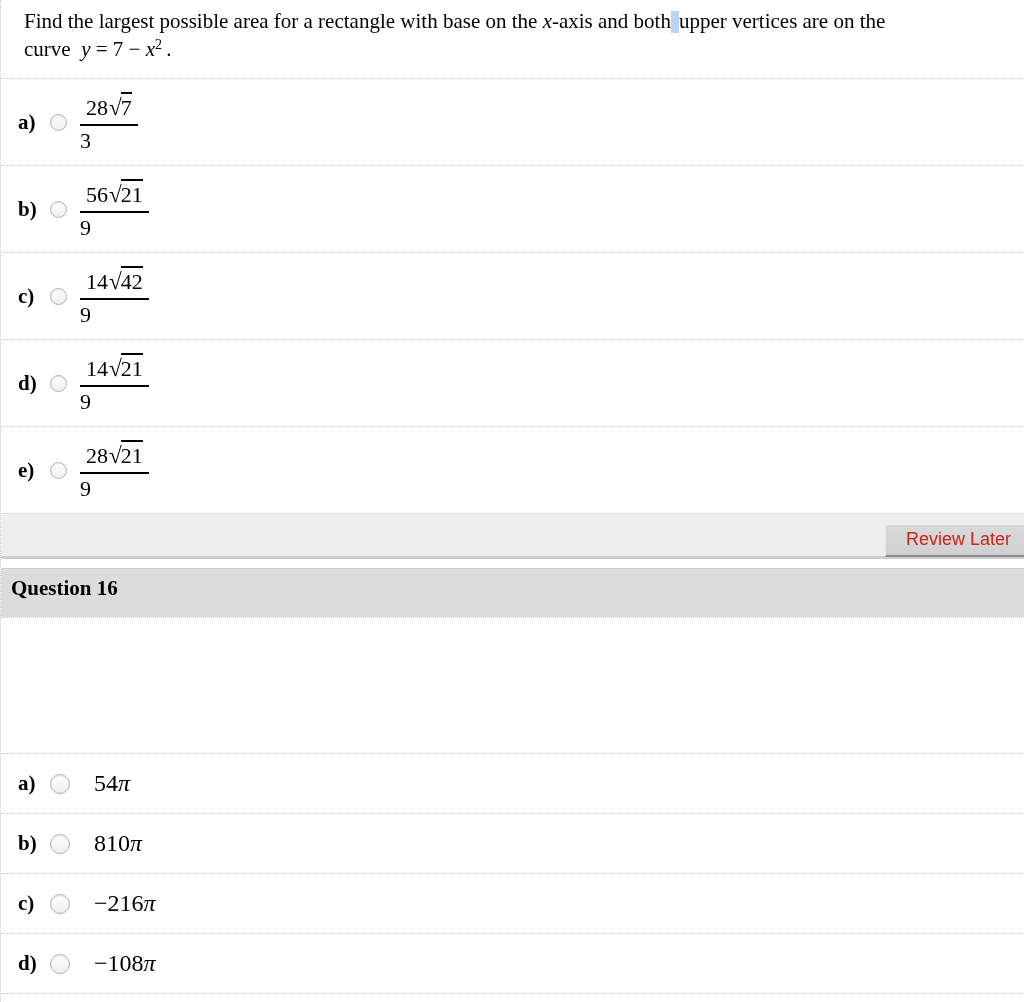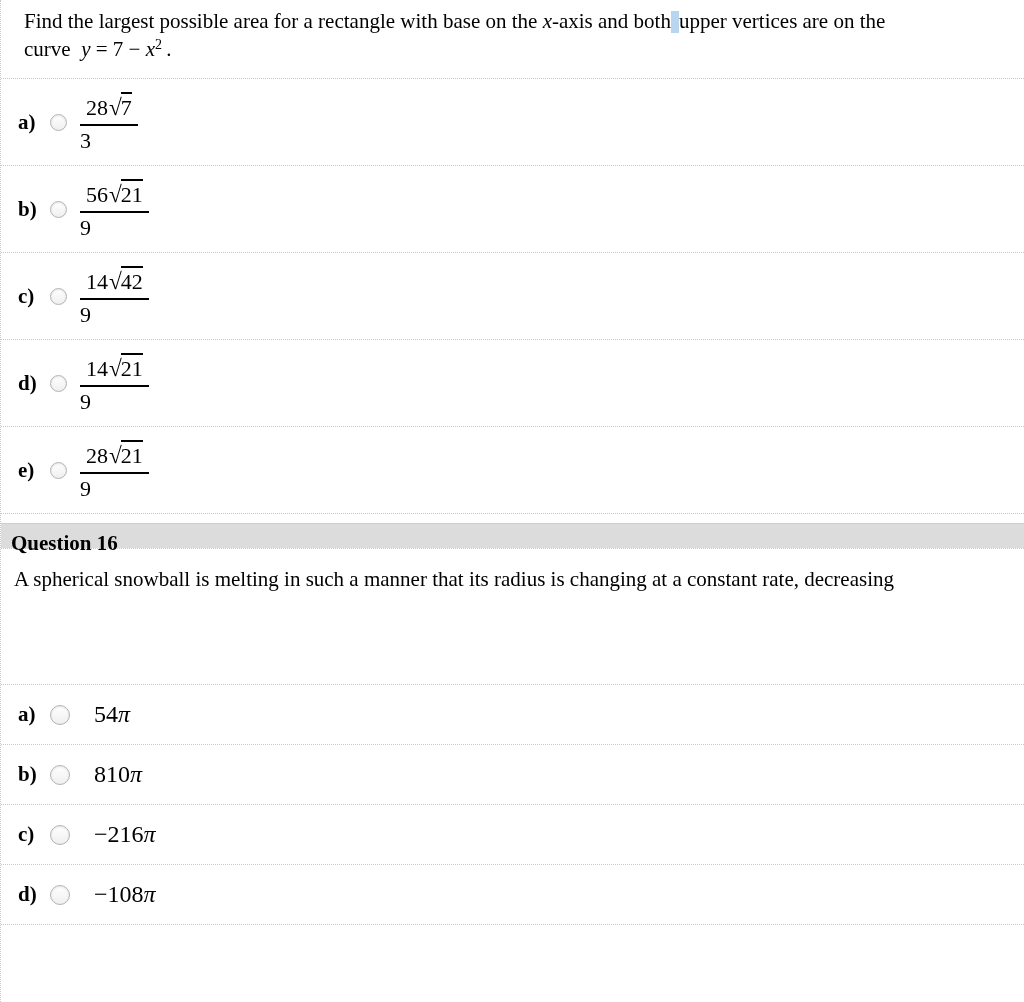--- a/index.html
+++ b/index.html
@@ -102,21 +102,21 @@
     border-left:1px solid #e6e6e6;
     border-right:1px solid #8f8f8f;
     border-bottom:2px solid #8a8a8a;
     cursor:pointer;
   }
 
   .section-gap{height:9px;background:#fff;}
 
   
   .q16-header{
-    height:25px;
+    height:49px;
     background:var(--header-bg);
     border-top:1px solid #cfcfcf;
     font-size:21px;
     font-weight:bold;
     line-height:39px;
     padding-left:10px;
   }
   .q16-text{
     border-top:1px dotted var(--dotted-line);
     border-bottom:1px dotted var(--dotted-line);
@@ -203,30 +203,33 @@
             <span>28</span>
             <span class="rad">√</span>
             <span class="radicand">21</span>
           </span>
         <span class="den">9</span>
       </span>
     </div>
 
   </div>
 
+  <div class="footer-bar">
+    <button class="review-later">Review Later</button>
+  </div>
 
   <div class="section-gap"></div>
 
   <div class="q16-header">
     <span>Question 16</span>
   </div>
 
   <div class="q16-text">
-    <span>A spherical snowball is melting in such a manner that its radius is changing at a constant rate, decreasing</span><br>
     <br>
+    <br>
   </div>
 
   <div class="options-16">
 
     <div class="option-row">
       <span class="opt-label">a)</span>
       <span class="radio"></span>
       <span class="opt-value"><span>54</span><i>π</i></span>
     </div>
 

